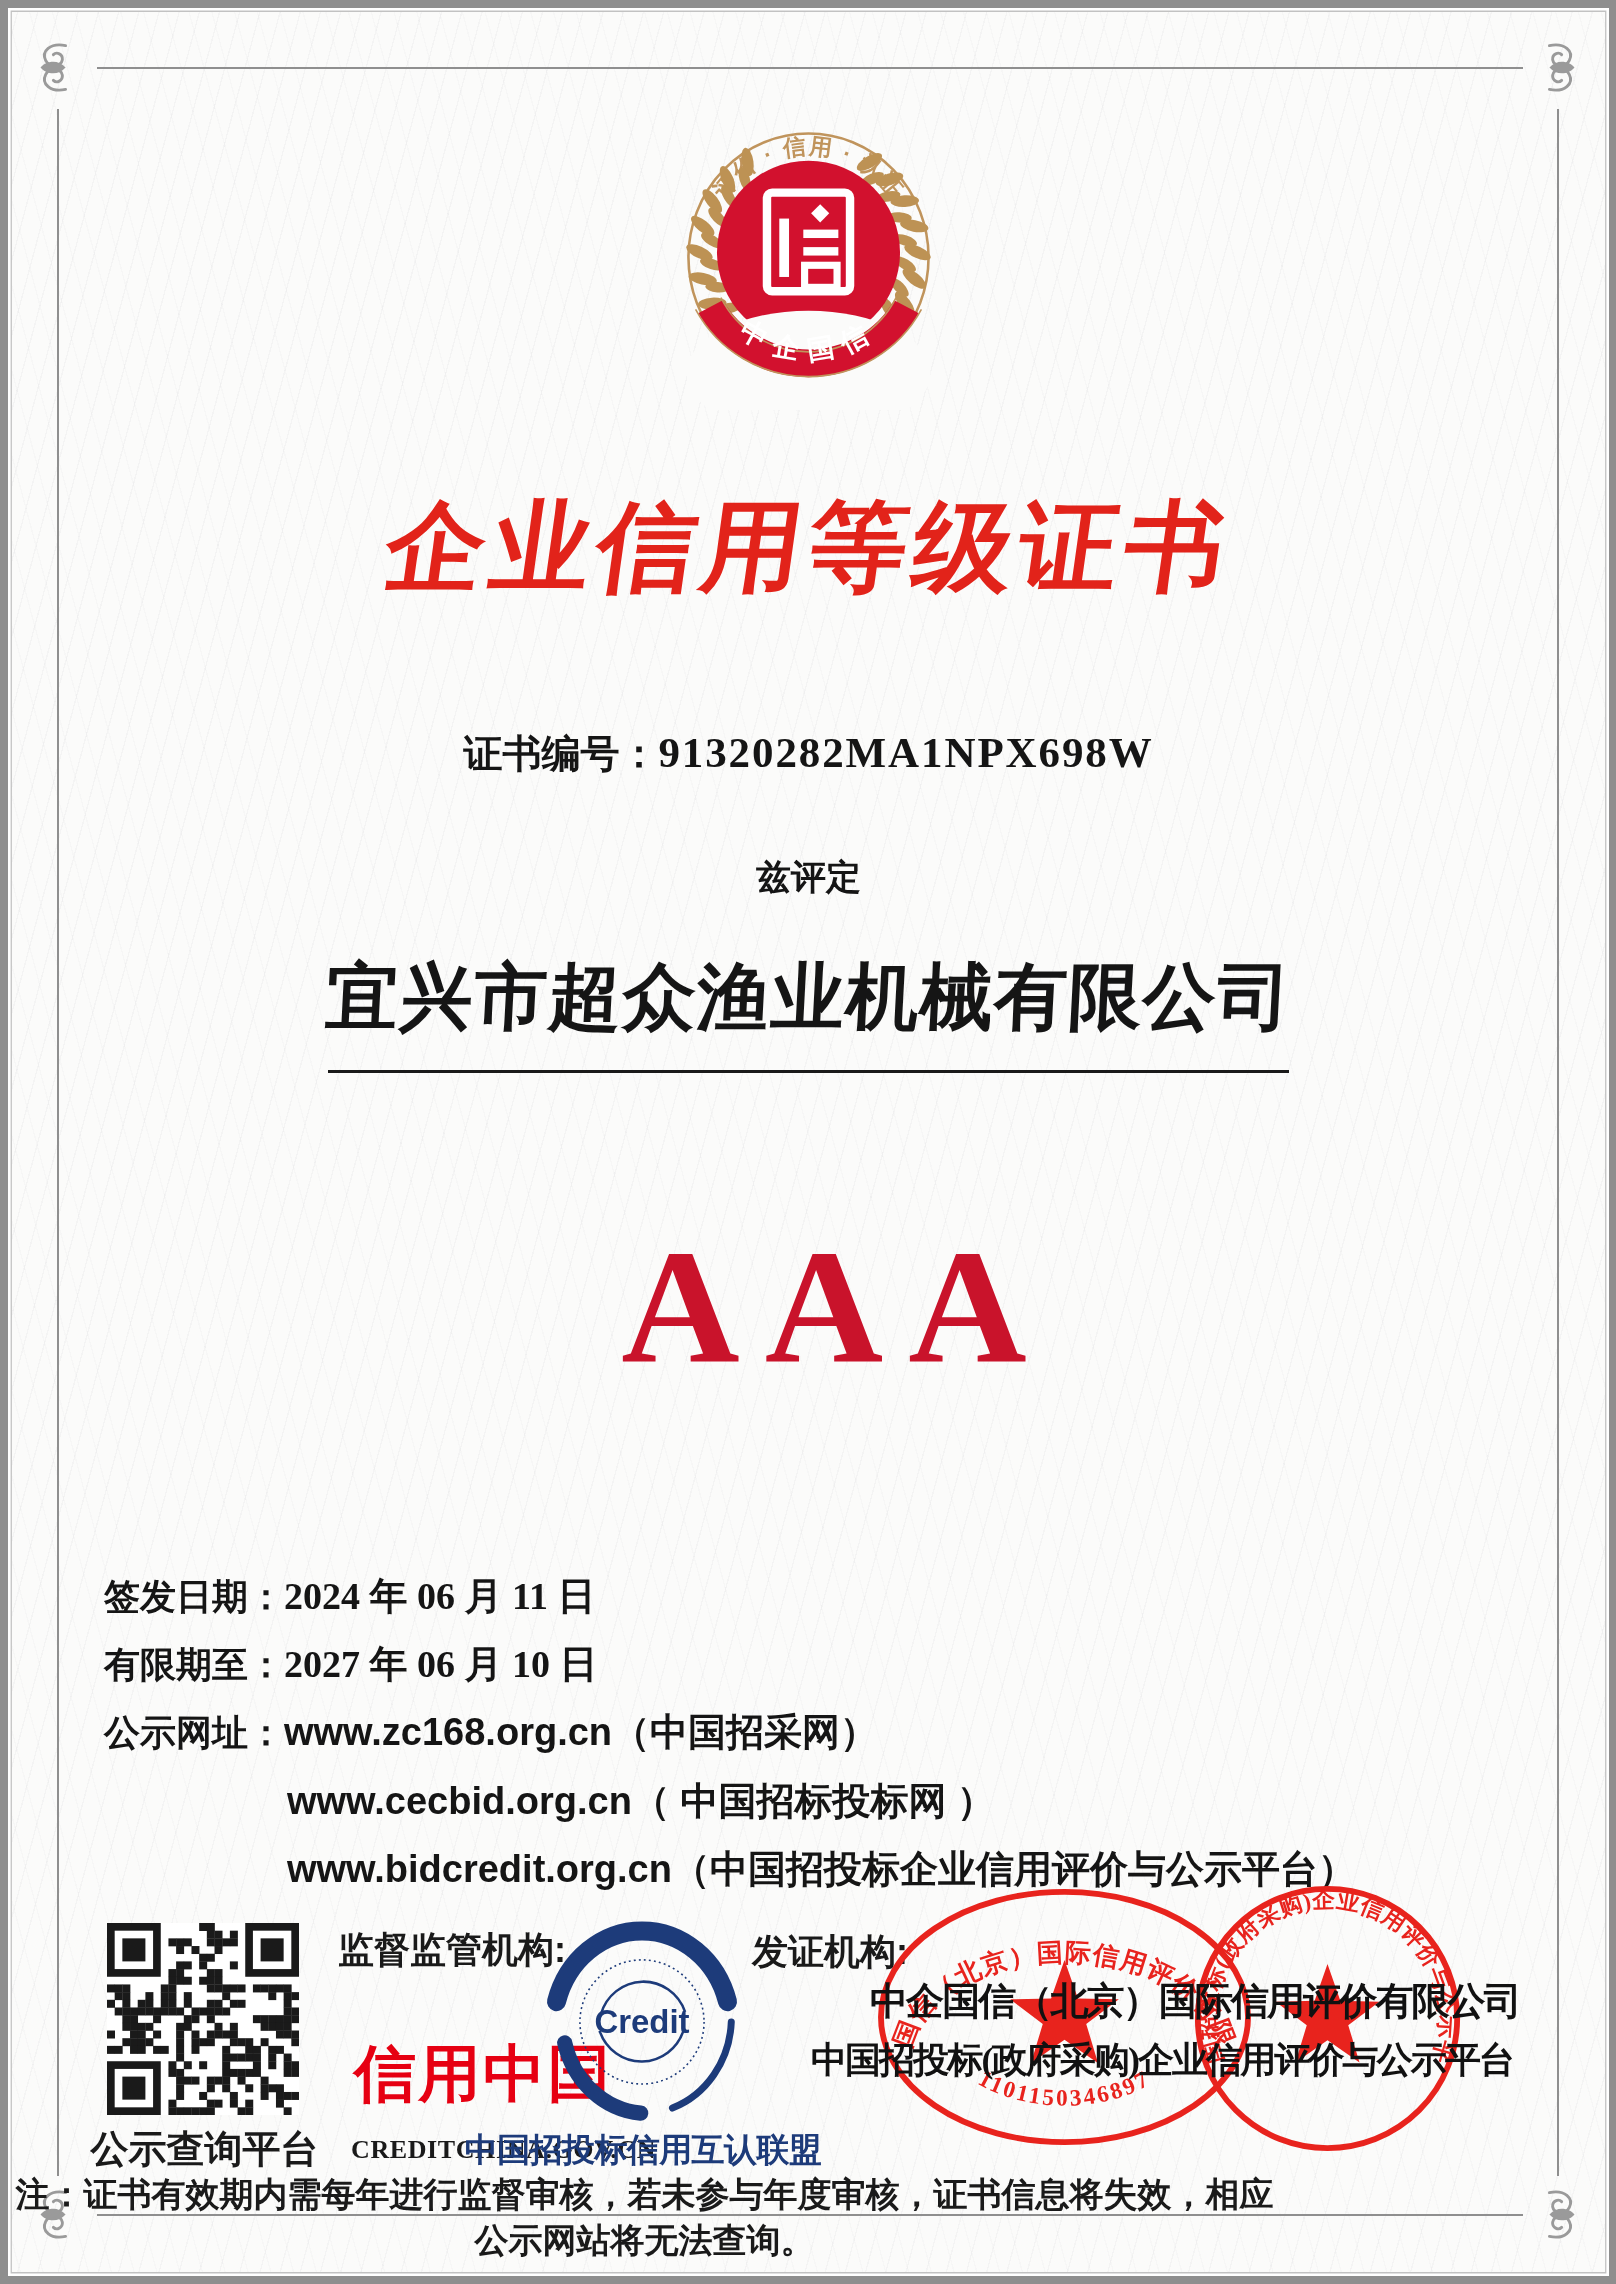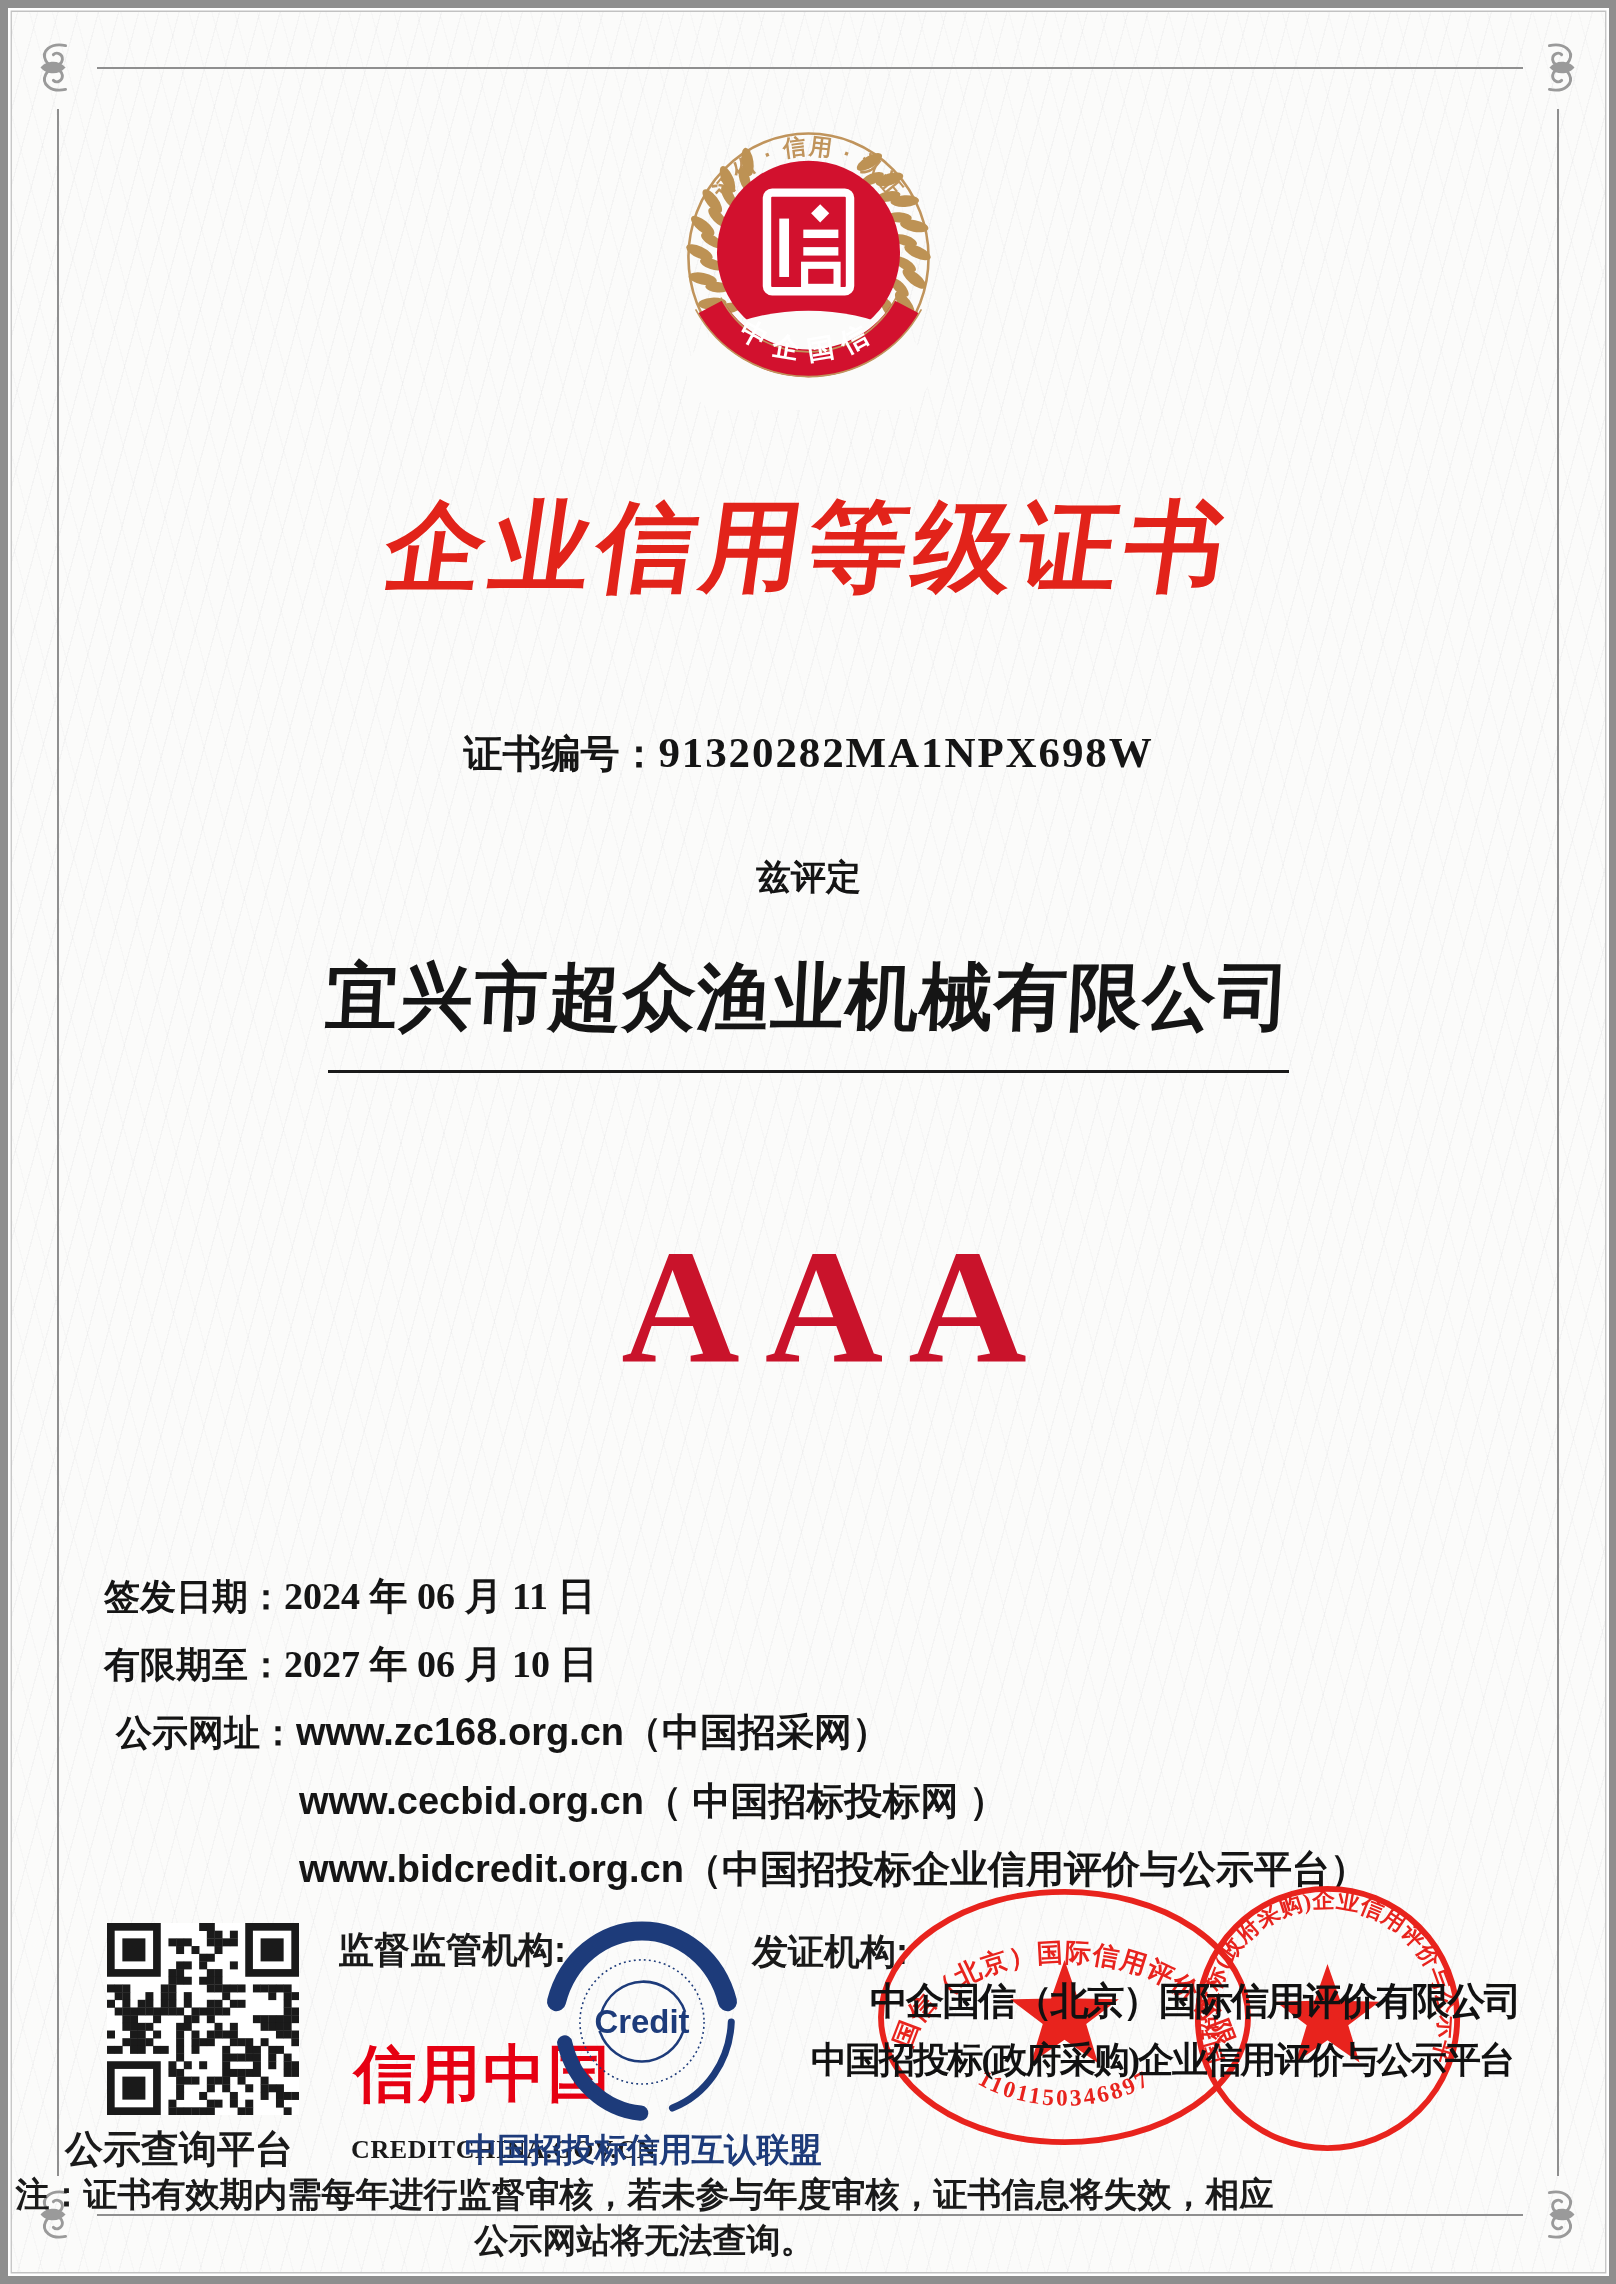--- a/index.html
+++ b/index.html
@@ -56,24 +56,24 @@
   
   .detail-row{left:104px;width:1428px;color:#151515;font-size:36px;font-weight:900;}
   .detail-row .lab{font-family:"Liberation Sans", sans-serif;}
   .detail-row .val{font-family:"Liberation Serif", serif;font-weight:700;font-size:38px;}
   .detail-row.url .val{font-family:"Liberation Sans", sans-serif;font-weight:700;}
   #row-issue{top:1571px;}
   #row-expiry{top:1639px;}
   #row-sites{top:1707px;}
   #row-site2{top:1776px;padding-left:183px;}
   #row-site3{top:1844px;padding-left:183px;}
-  .detail-row.url{font-weight:700;margin-left:12px;}
+  .detail-row.url{font-weight:700;}
   
   #qr{left:107px;top:1923px;width:192px;height:192px;}
-  #qr-label{left:65px;top:2124px;width:279px;text-align:left;font-size:38px;font-weight:900;font-family:"Liberation Serif", serif;color:#1a1a1a;}
+  #qr-label{left:65px;top:2124px;width:279px;text-align:center;font-size:38px;font-weight:900;font-family:"Liberation Serif", serif;color:#1a1a1a;}
   #supervisor-label{left:338px;top:1926px;font-size:36px;font-weight:900;color:#1a1a1a;}
   #credit-china{left:354px;top:2032px;font-size:62px;font-weight:900;color:#e60012;letter-spacing:2.6px;}
   #credit-china-domain{left:351px;top:2135px;font-size:26px;font-weight:700;font-family:"Liberation Serif", serif;color:#1a1a1a;letter-spacing:0.6px;}
   #credit-logo{left:539px;top:1913px;width:206px;height:209px;}
   #alliance{left:458px;top:2128px;width:370px;text-align:center;font-size:33px;font-weight:900;color:#1d3b7a;letter-spacing:-0.6px;}
   #issuer-label{left:752px;top:1928px;font-size:36px;font-weight:900;color:#1a1a1a;}
   #seal-left{left:875px;top:1886px;width:379px;height:262px;}
   #seal-right{left:1192px;top:1883px;width:271px;height:271px;}
   .issuer-line{
     color:#111;font-family:"Liberation Serif", serif;font-weight:900;

